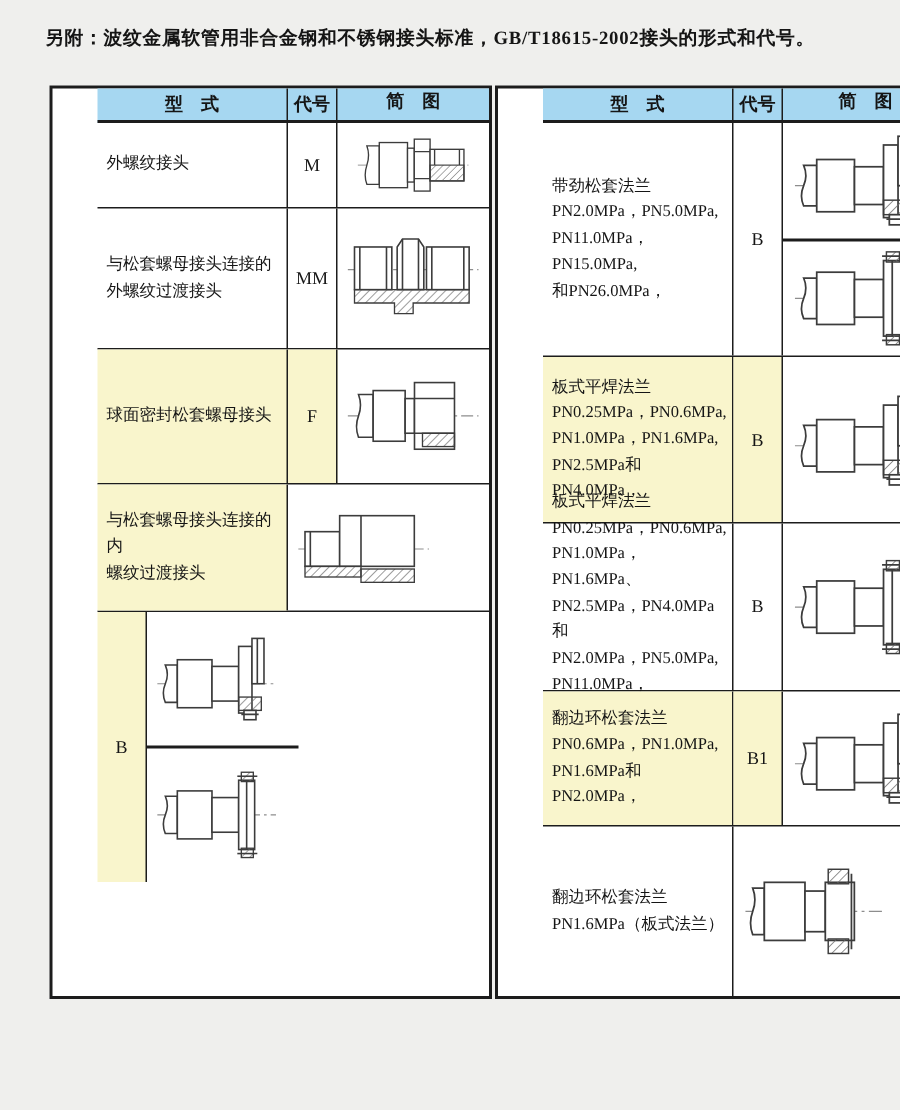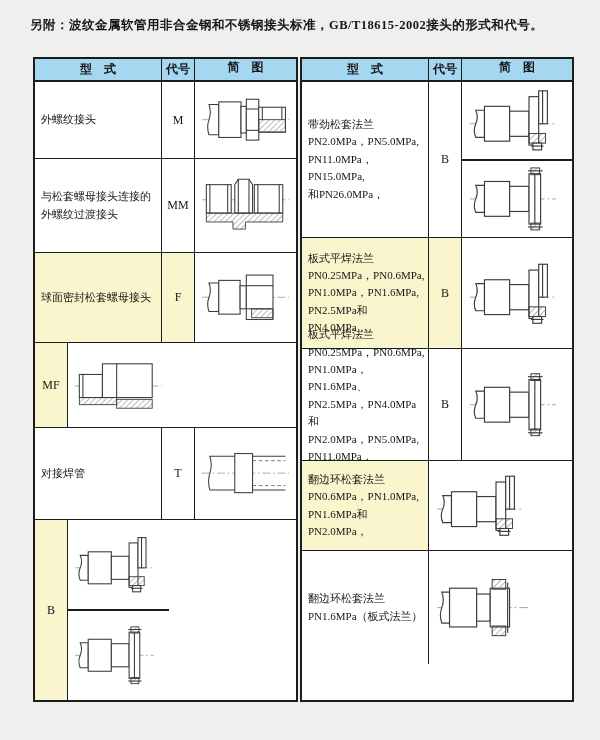--- a/index.html
+++ b/index.html
@@ -12,20 +12,21 @@
   .caption{
     position:absolute;left:30px;top:17px;width:560px;
     font-size:12.5px;font-weight:bold;letter-spacing:0.5px;
   }
   .tables{
     position:absolute;left:33px;top:57px;display:flex;gap:2px;
   }
   .tbl{
     border:2px solid var(--border,#1c1c1c);
     background:#fff;
+    padding-left:30px;
   }
   .row{display:flex;box-sizing:border-box;border-bottom:1px solid var(--border,#1c1c1c);}
   .row:last-child{border-bottom:none;}
   .row.header{background:var(--header-bg,#a6d7f1);border-bottom:2px solid var(--border,#1c1c1c);font-weight:bold;}
   .cell{box-sizing:border-box;border-right:1px solid var(--border,#1c1c1c);display:flex;align-items:center;}
   .cell:last-child{border-right:none;}
   .c-type{width:127px;padding:2px 2px 2px 6px;justify-content:flex-start;
     font-size:11px;line-height:1.58;white-space:pre-line;}
   .c-code{width:33px;justify-content:center;font-size:12px;}
   .tbl-left .c-sketch{width:101px;}
@@ -58,21 +59,21 @@
 
 <div class="tables">
 
   <div class="tbl tbl-left">
     <div class="row header" style="height:23px">
       <div class="cell c-type">型　式</div>
       <div class="cell c-code">代号</div>
       <div class="cell c-sketch" style="justify-content:center;flex-direction:row">简　图</div>
     </div>
 
-    <div class="row" style="height:77px">
+    <div class="row" style="height:57px">
       <div class="cell c-type">外螺纹接头</div>
       <div class="cell c-code">M</div>
       <div class="cell c-sketch">
         <div class="sk-box">
             <svg viewBox="0 0 100 64" preserveAspectRatio="xMidYMid meet">
               <line class="cl" x1="1" y1="32" x2="99" y2="32"></line>
               <path class="fw" d="M20 15 H9 q3 8 0 17 q-3 9 0 17 H20 Z"></path>
               <rect class="fw" x="20" y="12" width="25" height="40"></rect>
               <rect class="fw" x="45" y="17" width="6" height="30"></rect>
               <rect class="fw" x="51" y="9" width="14" height="46"></rect>
@@ -123,53 +124,37 @@
               <rect class="fw" x="51" y="7" width="30" height="50"></rect>
               <line class="ln" x1="51" y1="19" x2="81" y2="19"></line>
               <line class="ln" x1="51" y1="45" x2="81" y2="45"></line>
               <rect class="ht" x="57" y="45" width="24" height="10"></rect>
             </svg>
           </div>
       </div>
     </div>
 
     <div class="row" style="height:85px">
-      <div class="cell c-code hl">MF</div>
+      <div class="cell c-type hl">与松套螺母接头连接的内
+螺纹过渡接头</div>
       <div class="cell c-sketch">
         <div class="sk-box">
             <svg viewBox="0 0 100 64" preserveAspectRatio="xMidYMid meet">
               <line class="cl" x1="1" y1="33" x2="99" y2="33"></line>
               <rect class="fw" x="6" y="20" width="26" height="26"></rect>
               <line class="ln" x1="10" y1="20" x2="10" y2="46"></line>
               <rect class="fw" x="32" y="8" width="56" height="38"></rect>
               <line class="ln" x1="48" y1="8" x2="48" y2="46"></line>
               <rect class="ht" x="6" y="46" width="42" height="8"></rect>
               <rect class="ht" x="48" y="48" width="40" height="10"></rect>
             </svg>
           </div>
       </div>
     </div>
 
-    <div class="row" style="height:92px">
-      <div class="cell c-type">对接焊管</div>
-      <div class="cell c-code">T</div>
-      <div class="cell c-sketch">
-        <div class="sk-box">
-            <svg viewBox="0 0 100 64" preserveAspectRatio="xMidYMid meet">
-              <line class="cl" x1="1" y1="32" x2="99" y2="32"></line>
-              <path class="ln" d="M38 13 H10 q3 10 0 19 q-3 9 0 19 H38"></path>
-              <rect class="fw" x="38" y="10" width="20" height="44"></rect>
-              <line class="ln" x1="58" y1="13" x2="95" y2="13"></line>
-              <line class="ln" x1="58" y1="51" x2="95" y2="51"></line>
-              <line class="ds" x1="58" y1="18" x2="95" y2="18"></line>
-              <line class="ds" x1="58" y1="46" x2="95" y2="46"></line>
-            </svg>
-          </div>
-      </div>
-    </div>
 
     <div class="row" style="height:180px">
       <div class="cell c-code hl">B</div>
       <div class="cell c-sketch">
         <div class="sk-box">
             <svg viewBox="0 0 100 64" preserveAspectRatio="xMidYMid meet">
               <line class="cl" x1="1" y1="36" x2="88" y2="36"></line>
               <path class="fw" d="M16 22 H7 q3 7 0 14 q-3 7 0 14 H16 Z"></path>
               <rect class="fw" x="16" y="18" width="26" height="36"></rect>
               <rect class="fw" x="42" y="23" width="20" height="26"></rect>
@@ -291,20 +276,21 @@
               <line class="ln" x1="61" y1="61" x2="76" y2="61"></line>
             </svg>
           </div>
       </div>
     </div>
 
     <div class="row" style="height:90px">
       <div class="cell c-type hl">翻边环松套法兰
 PN0.6MPa，PN1.0MPa,
 PN1.6MPa和PN2.0MPa，</div>
+      <div class="cell c-code hl">B1</div>
       <div class="cell c-sketch">
         <div class="sk-box">
             <svg viewBox="0 0 100 64" preserveAspectRatio="xMidYMid meet">
               <line class="cl" x1="1" y1="36" x2="88" y2="36"></line>
               <path class="fw" d="M16 22 H7 q3 7 0 14 q-3 7 0 14 H16 Z"></path>
               <rect class="fw" x="16" y="18" width="26" height="36"></rect>
               <rect class="fw" x="42" y="23" width="20" height="26"></rect>
               <rect class="fw" x="62" y="8" width="10" height="50"></rect>
               <rect class="fw" x="72" y="2" width="9" height="34"></rect>
               <line class="ln" x1="76" y1="2" x2="76" y2="36"></line>

